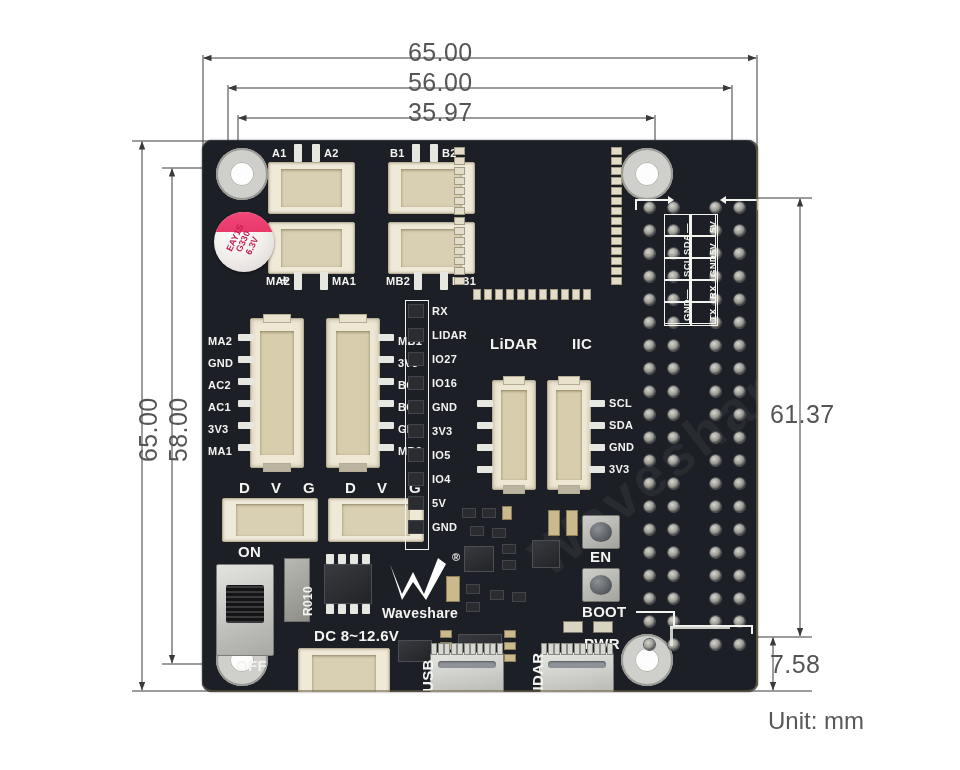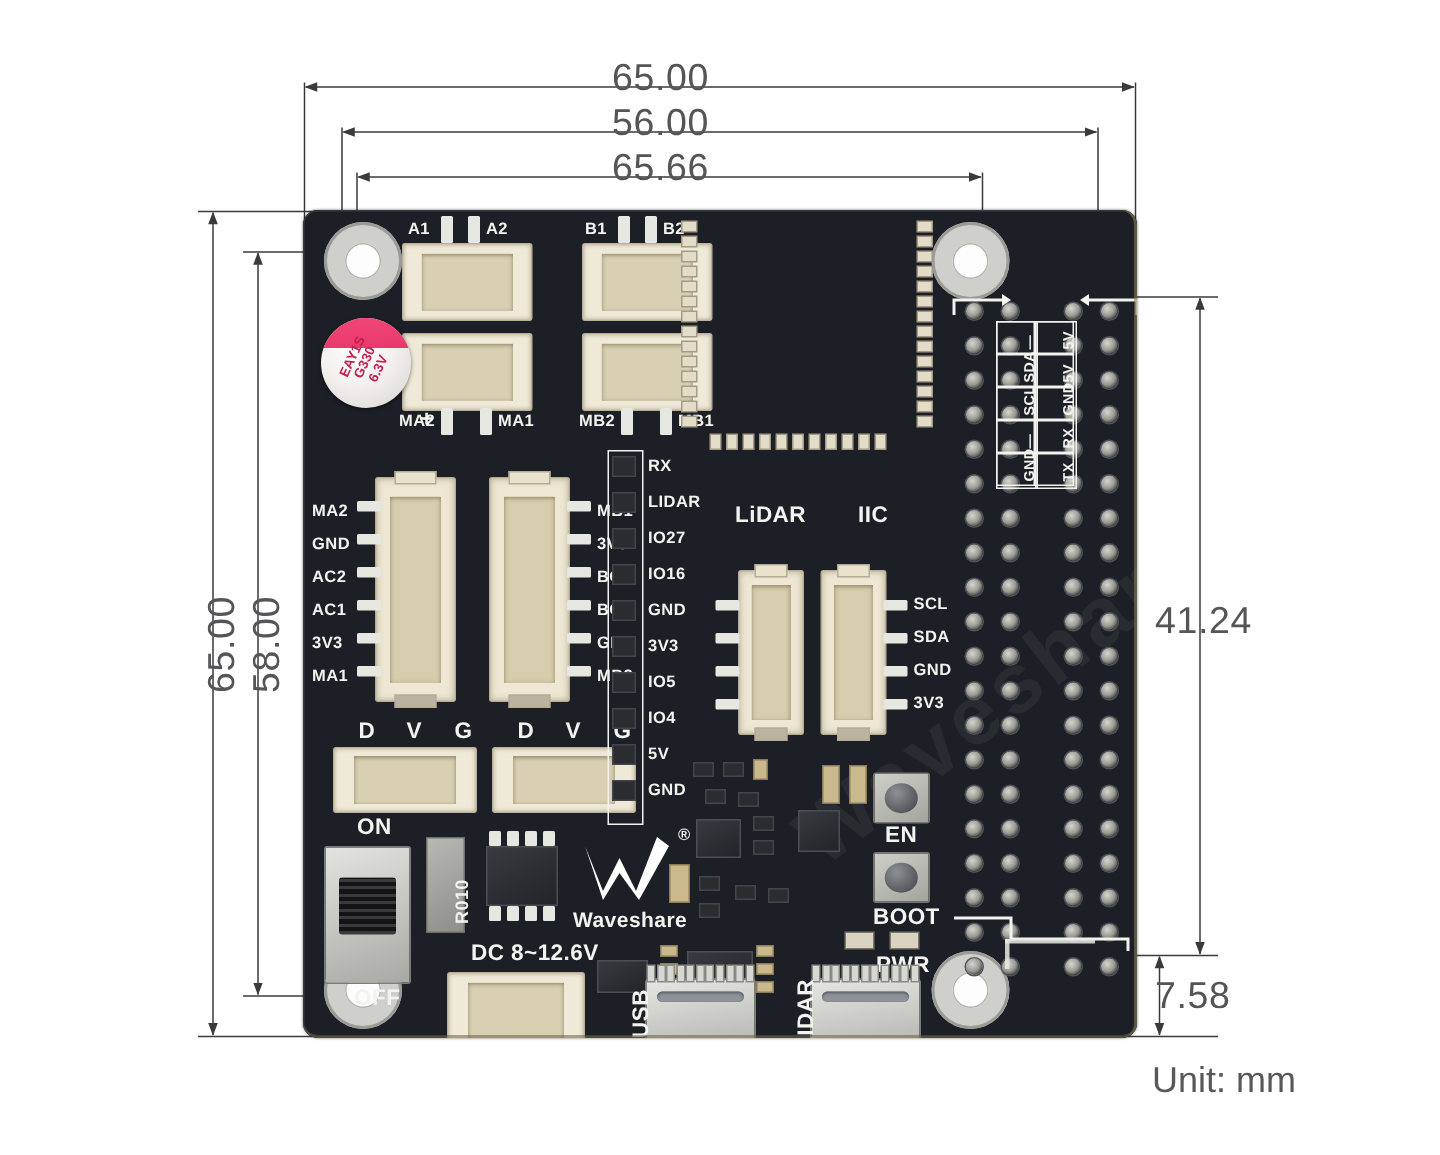--- a/index.html
+++ b/index.html
@@ -159,26 +159,26 @@
       <line x1="736" y1="637" x2="812" y2="637"></line>
       <line x1="700" y1="691" x2="812" y2="691"></line>
 
       <line x1="800" y1="199" x2="800" y2="636" marker-start="url(#arS)" marker-end="url(#ar)"></line>
       <line x1="773" y1="638" x2="773" y2="690" marker-start="url(#arS)" marker-end="url(#ar)"></line>
     </g>
   </svg>
 
   <div class="dimtxt" style="left:408px;top:38px;">65.00</div>
   <div class="dimtxt" style="left:408px;top:68px;">56.00</div>
-  <div class="dimtxt" style="left:408px;top:98px;">65.66</div>
+  <div class="dimtxt" style="left:408px;top:98px;">35.97</div>
 
   <div class="dimtxt v" style="left:134px;top:462px;">65.00</div>
   <div class="dimtxt v" style="left:164px;top:462px;">58.00</div>
 
-  <div class="dimtxt" style="left:770px;top:400px;">41.24</div>
+  <div class="dimtxt" style="left:770px;top:400px;">61.37</div>
   <div class="dimtxt" style="left:770px;top:650px;">7.58</div>
 
   <div class="unit">Unit: mm</div>
 </div>
 
 <div class="pcb">
 
   <div class="wm">Waveshare</div>
 
   <div class="hole" style="left:14px;top:8px;width:52px;height:52px;">

